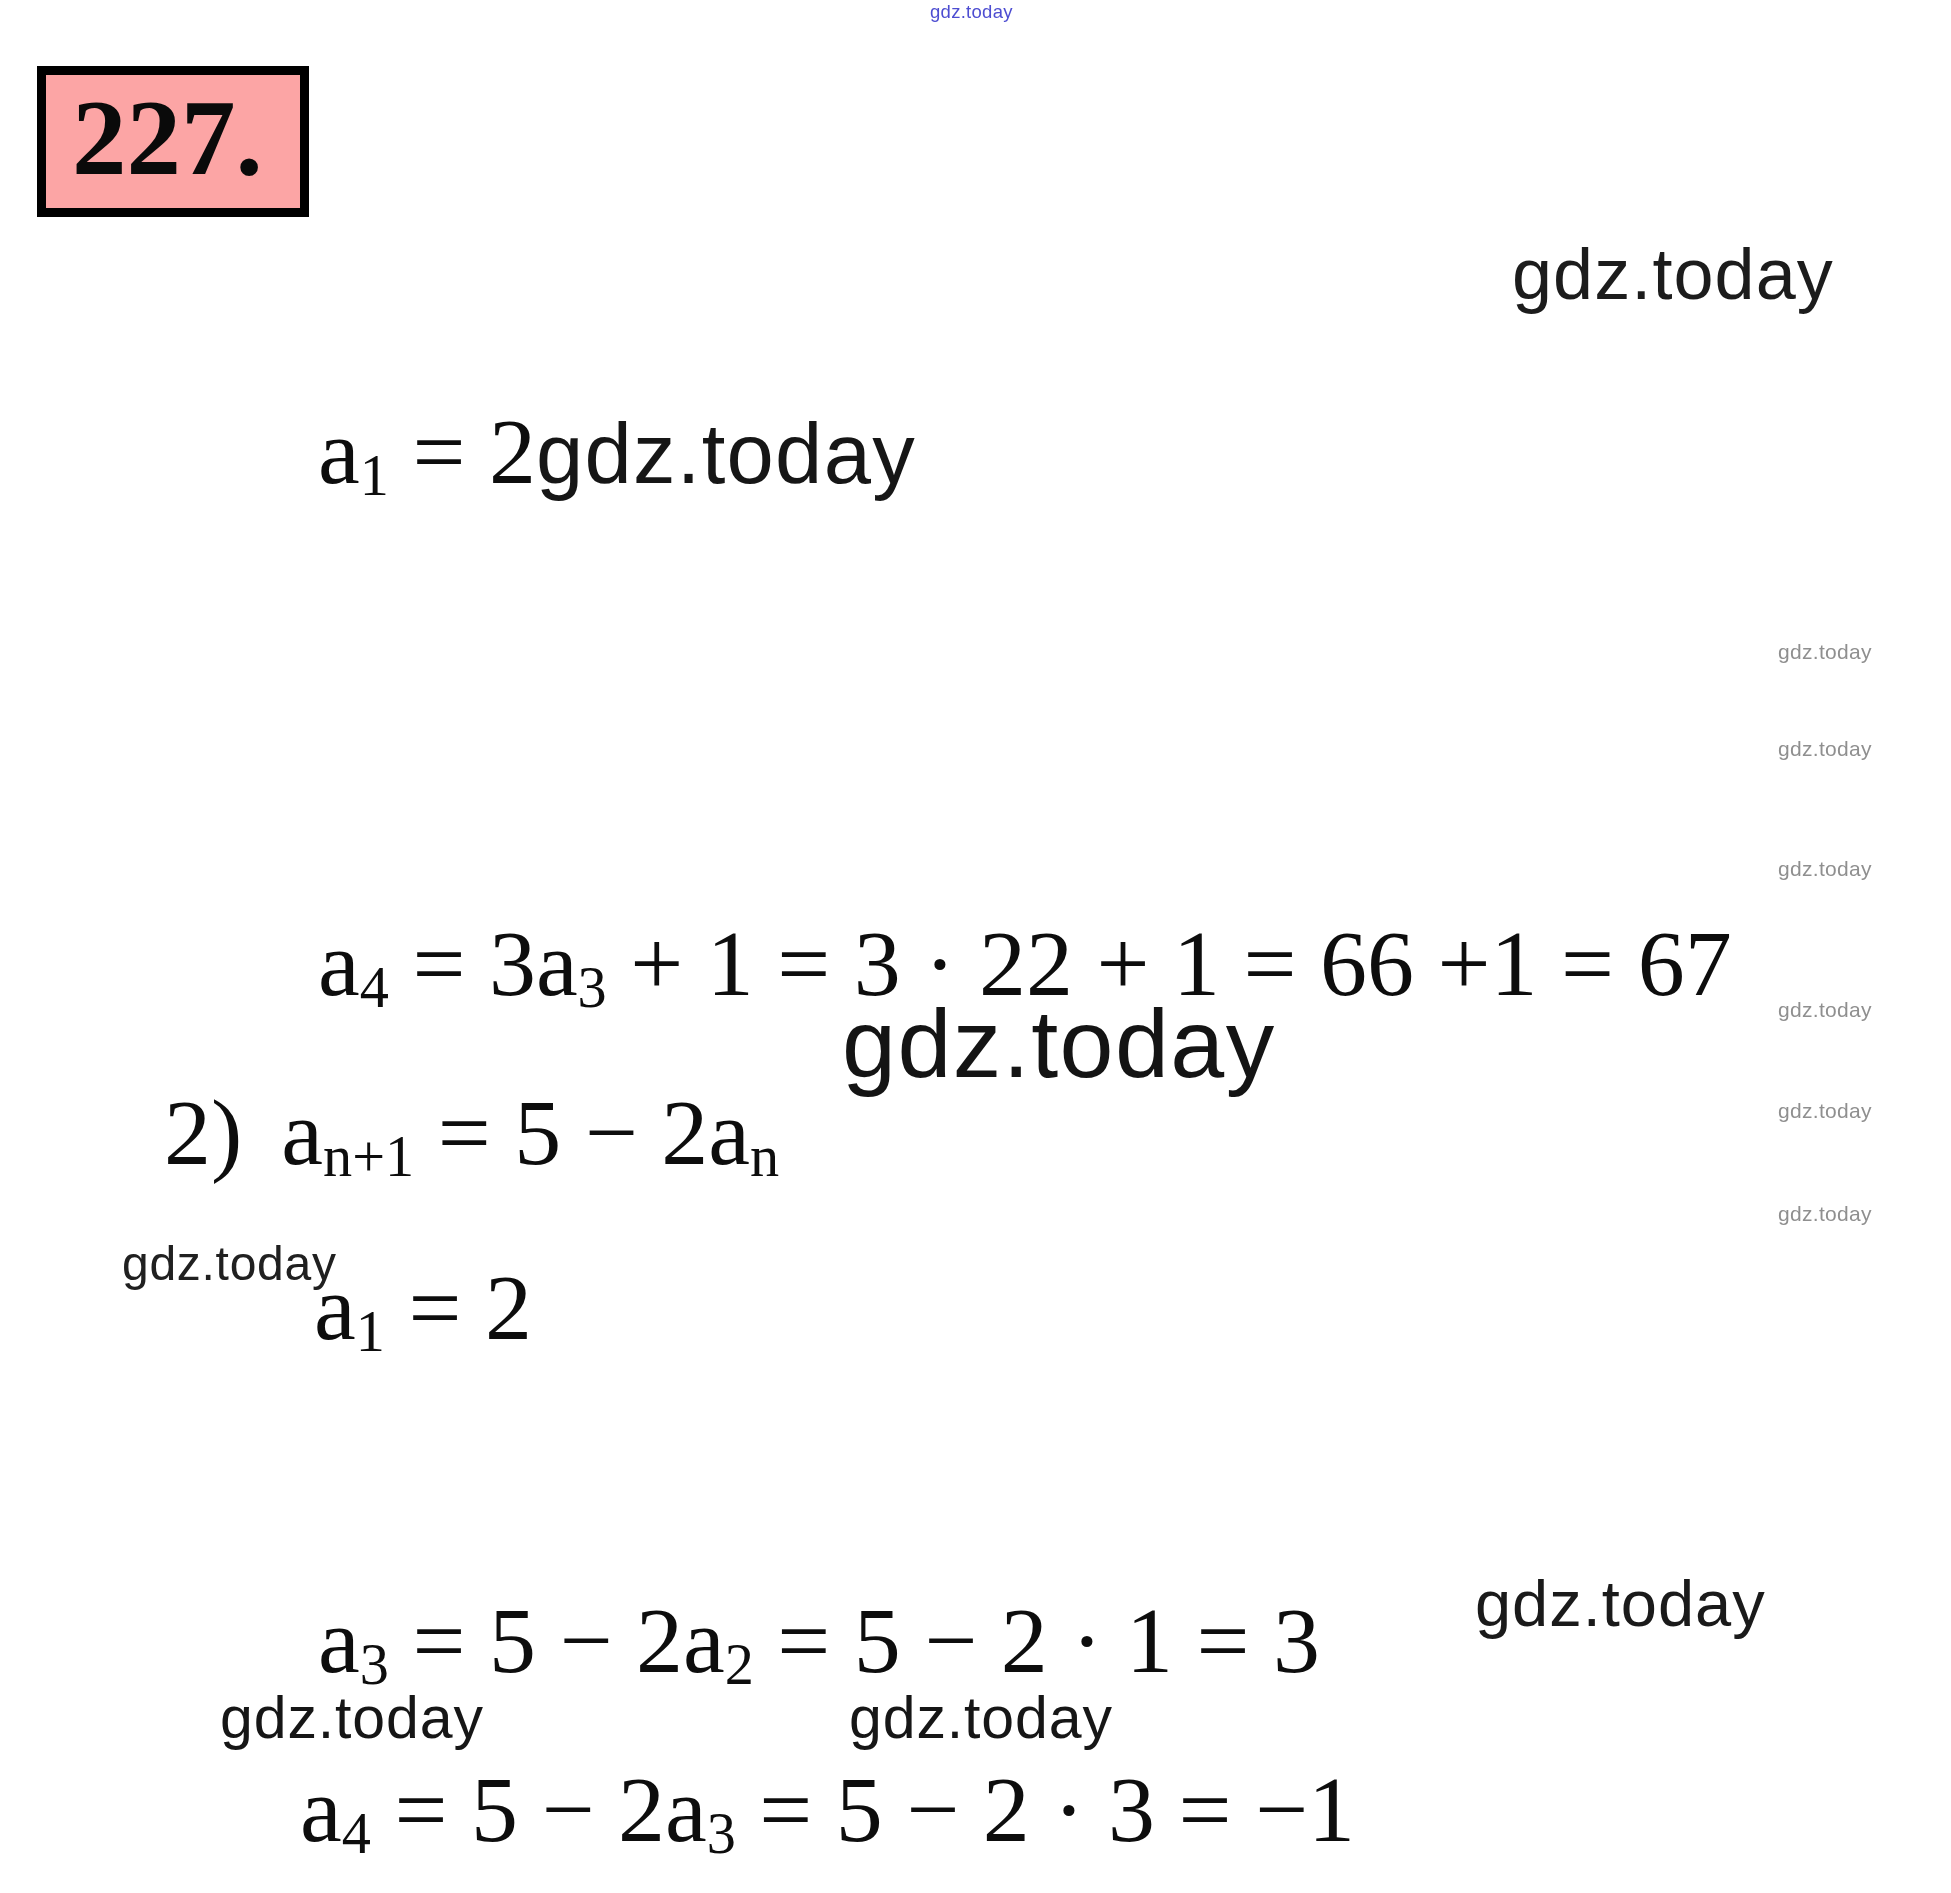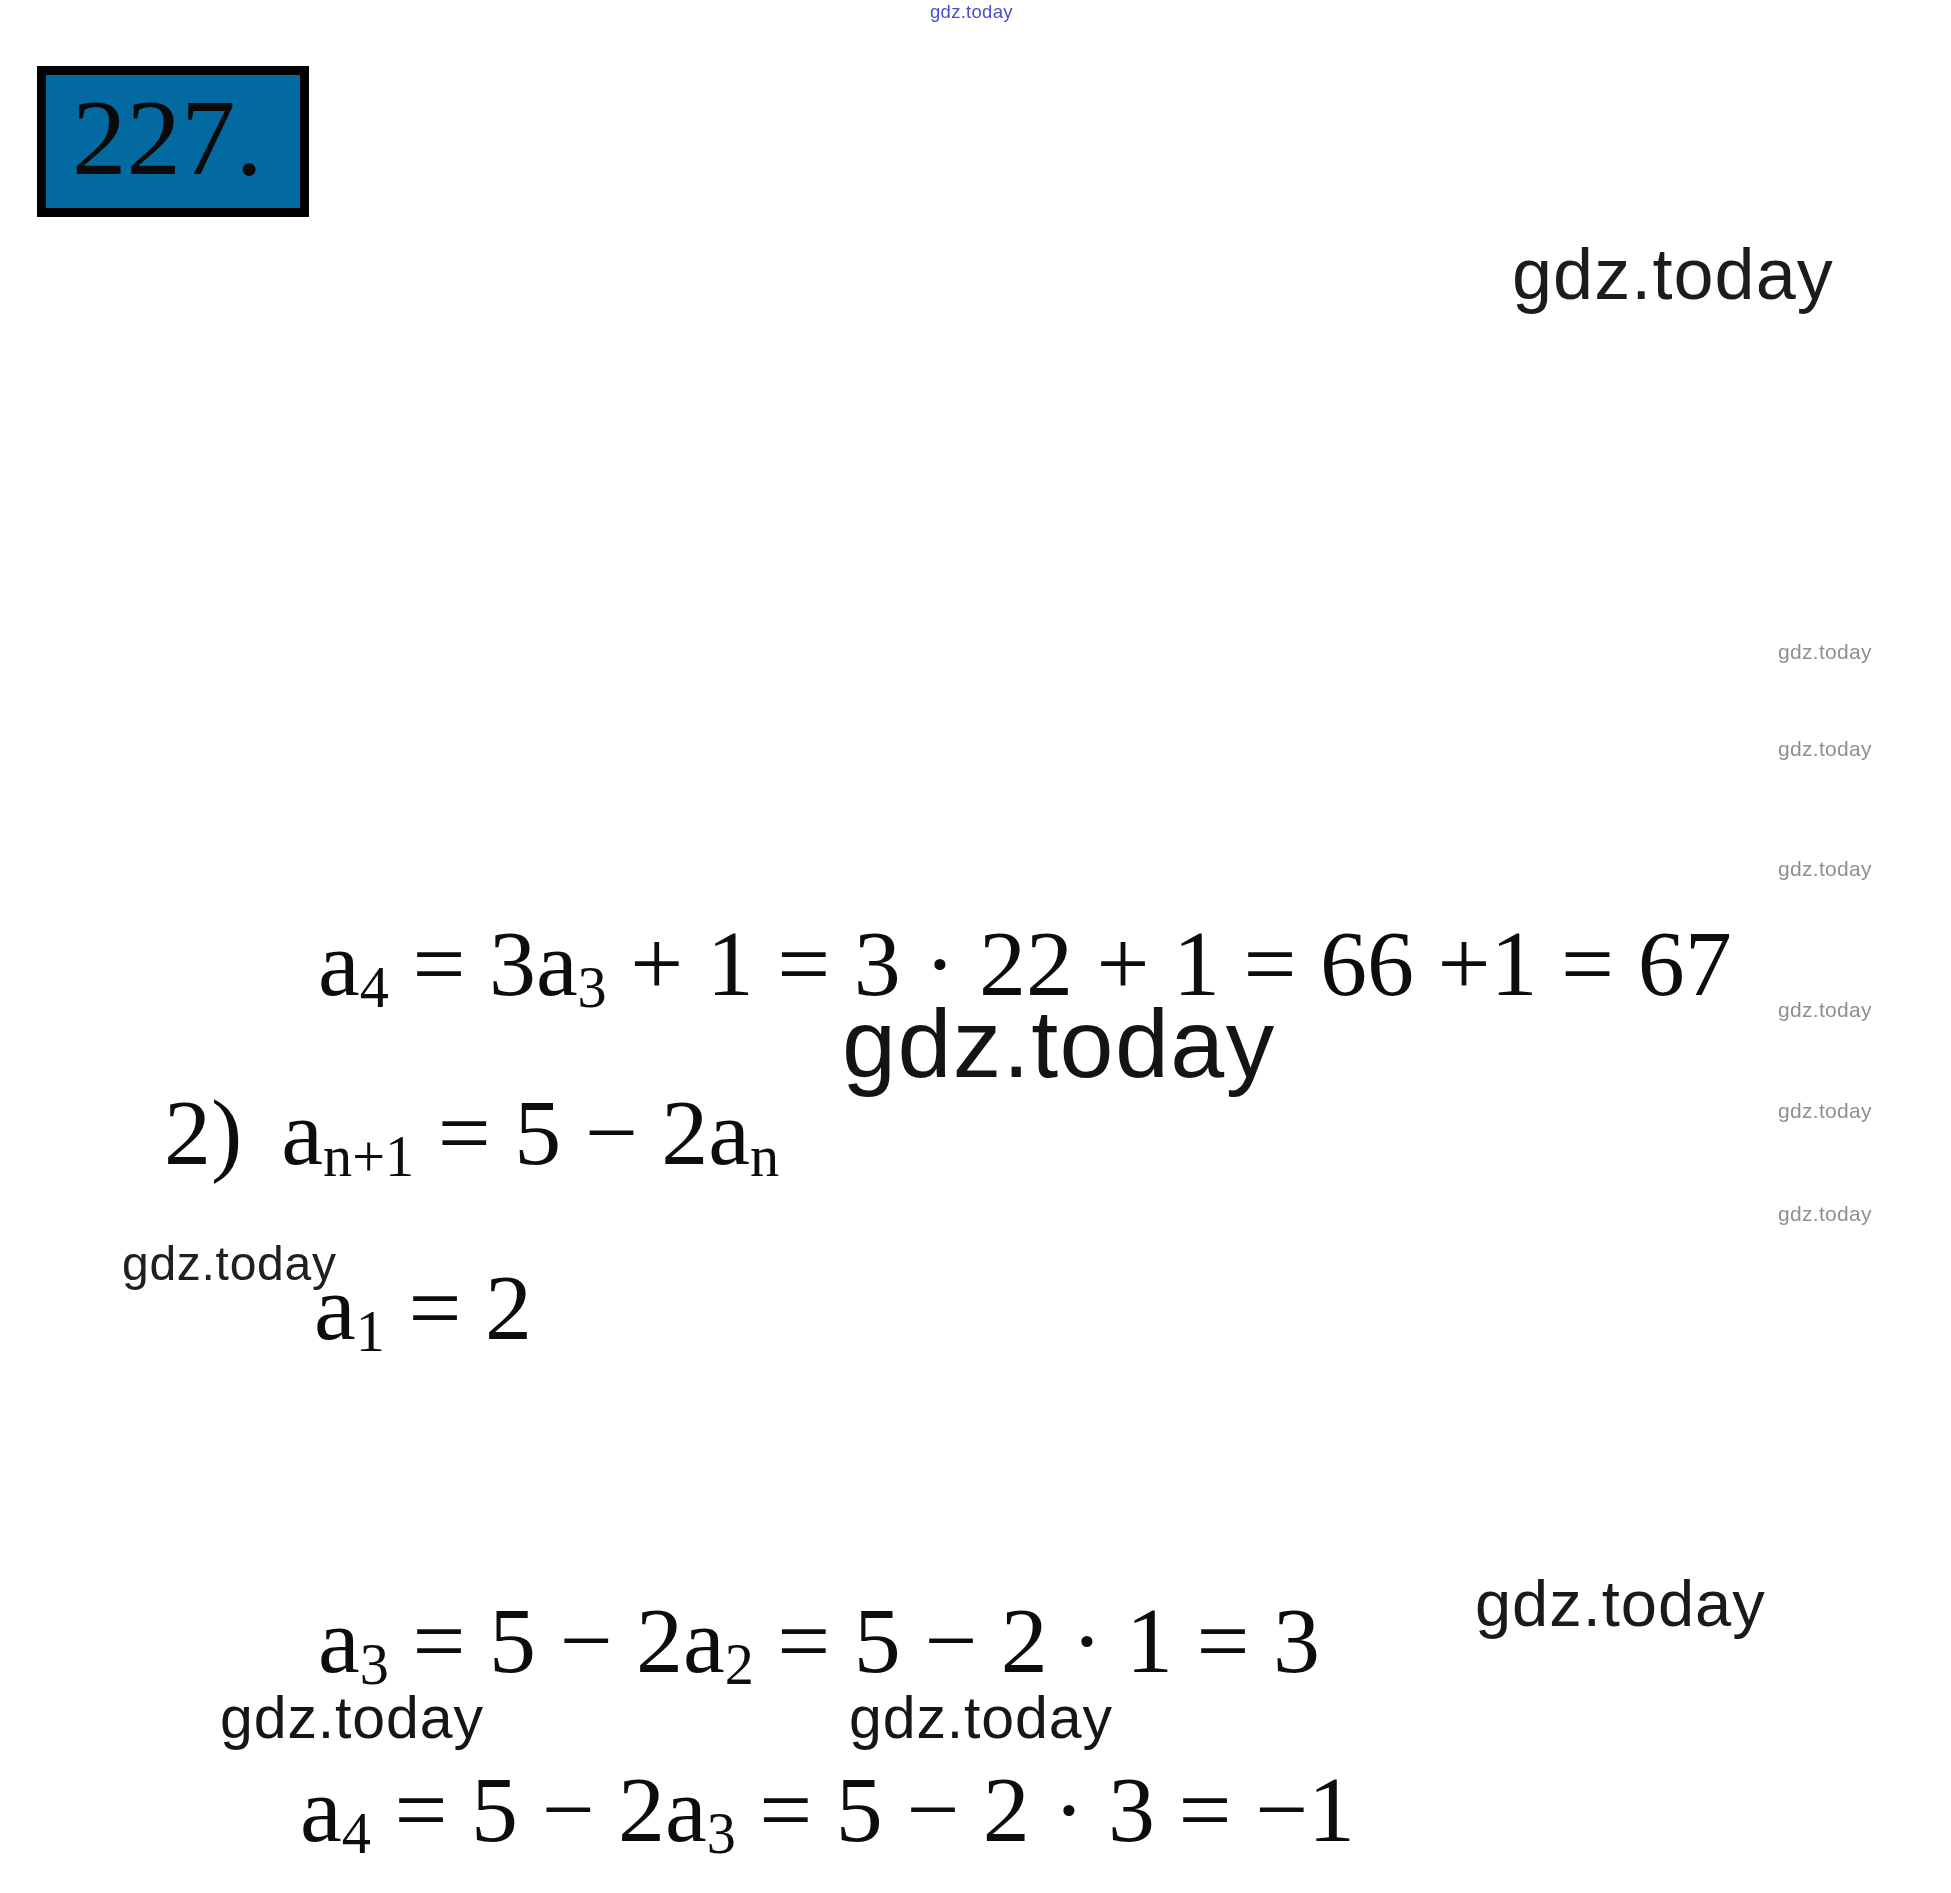--- a/index.html
+++ b/index.html
@@ -10,25 +10,25 @@
     background: #ffffff;
     overflow: hidden;
     font-family: "Liberation Serif", "DejaVu Serif", serif;
   }
   .problem-box {
     position: absolute;
     left: 37px;
     top: 66px;
     border: 9.2px solid #000000;
     padding: 5.5px 37px 13px 26px;
-    font-weight: normal;
+    font-weight: bold;
     font-size: 109px;
     line-height: 1.05;
     color: #0a0a0a;
-    background: #0369a1;
+    background: #fca5a5;
   }
   .eq {
     position: absolute;
     font-family: "Liberation Serif", "DejaVu Serif", serif;
     font-size: 94px;
     color: #0d0d0d;
     line-height: 1.15;
     white-space: nowrap;
   }
   .eq sub {
@@ -82,20 +82,23 @@
   <div class="wm wm-gray wm-g3">gdz.today</div>
   <div class="wm wm-gray wm-g4">gdz.today</div>
   <div class="wm wm-gray wm-g5">gdz.today</div>
   <div class="wm wm-gray wm-g6">gdz.today</div>
   <div class="wm wm-big-center">gdz.today</div>
   <div class="wm wm-left-mid">gdz.today</div>
   <div class="wm wm-right-mid">gdz.today</div>
   <div class="wm wm-bottom-left">gdz.today</div>
   <div class="wm wm-bottom-center">gdz.today</div>
 
+  <div class="eq" style="left:318px; top:397px;">
+    <span class="eq-body">a<sub>1</sub> = 2<span class="wm-inline">gdz.today</span></span>
+  </div>
   <div class="eq" style="left:318px; top:909px;">
     <span class="eq-body">a<sub>4</sub> = 3a<sub>3</sub> + 1 = 3 · 22 + 1 = 66 +1 = 67</span>
   </div>
 
   <div class="eq" style="left:164px; top:1078px;">
     <span class="eq-label">2)</span><span class="eq-body">a<sub>n+1</sub> = 5 − 2a<sub>n</sub></span>
   </div>
   <div class="eq" style="left:314px; top:1253px;">
     <span class="eq-body">a<sub>1</sub> = 2</span>
   </div>

